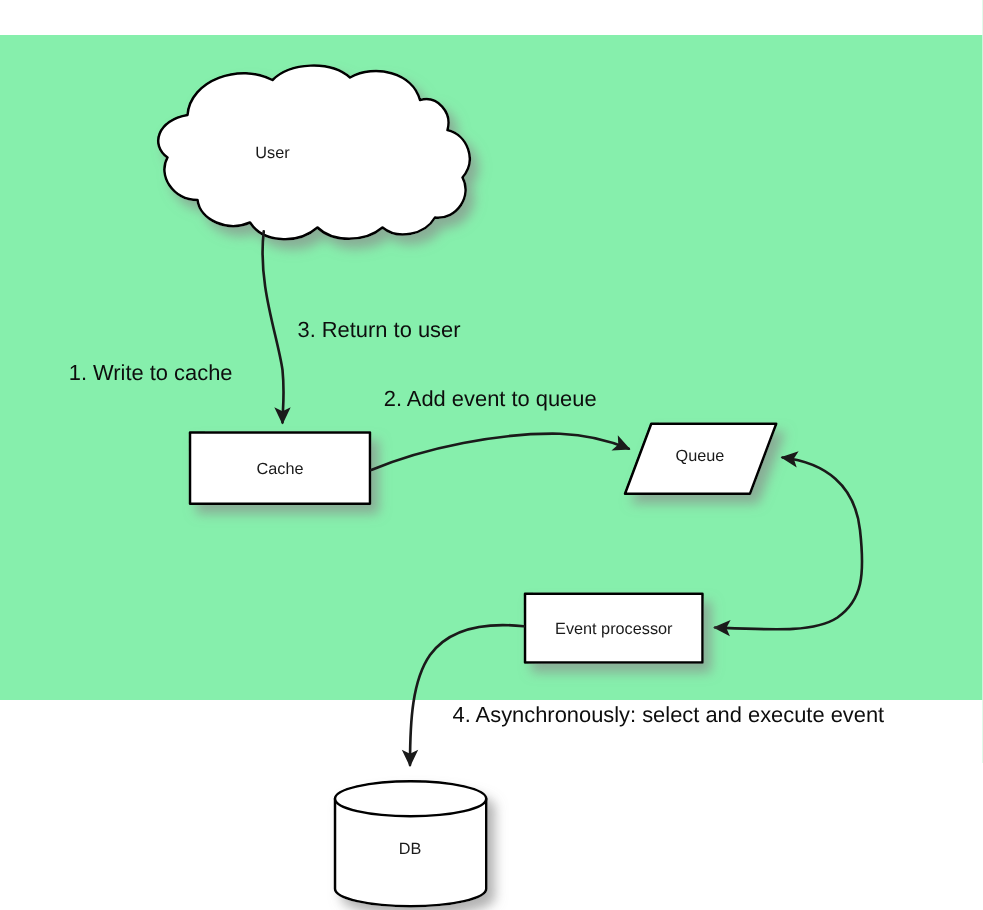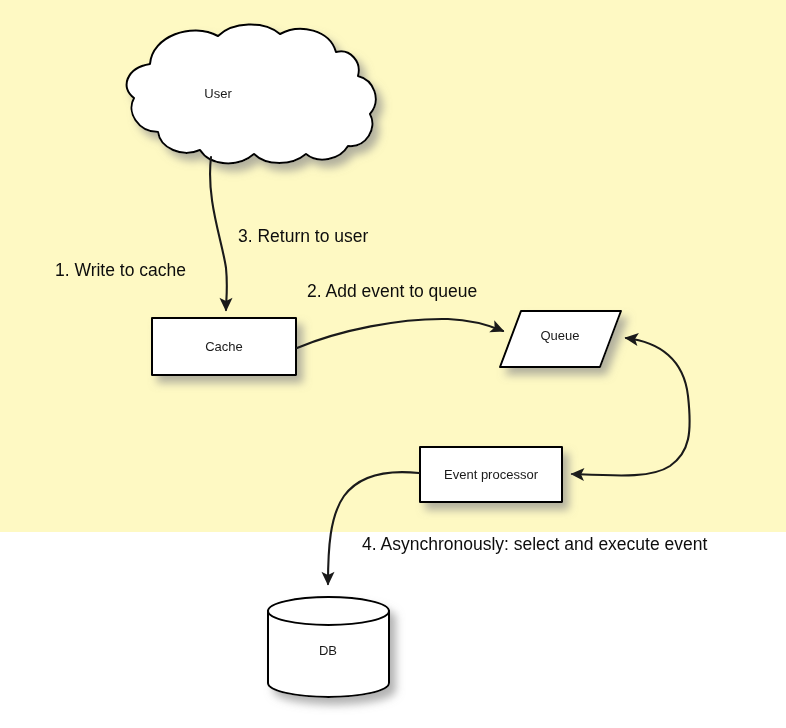--- a/index.html
+++ b/index.html
@@ -12,21 +12,22 @@
     width: 786px;
     height: 728px;
     font-family: "Liberation Sans", sans-serif;
     color: #111111;
     overflow: hidden;
   }
   #canvas {
     position: relative;
     width: 786px;
     height: 532px;
-    background: #fef9c3;
+    background: #86efac;
+    margin-top: 28px;
   }
   svg#diagram {
     position: absolute;
     top: 0;
     left: 0;
     width: 786px;
     height: 728px;
   }
   .shape-fill {
     fill: #ffffff;

